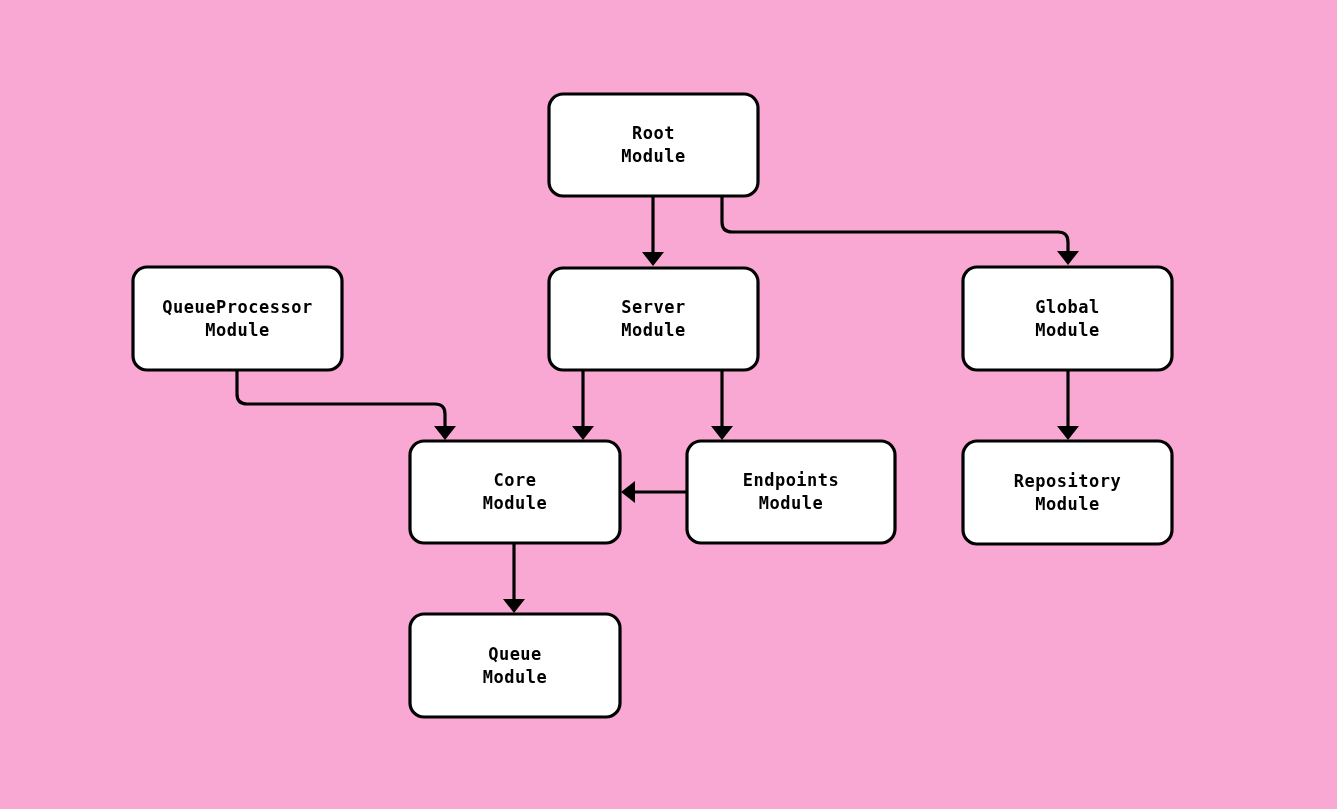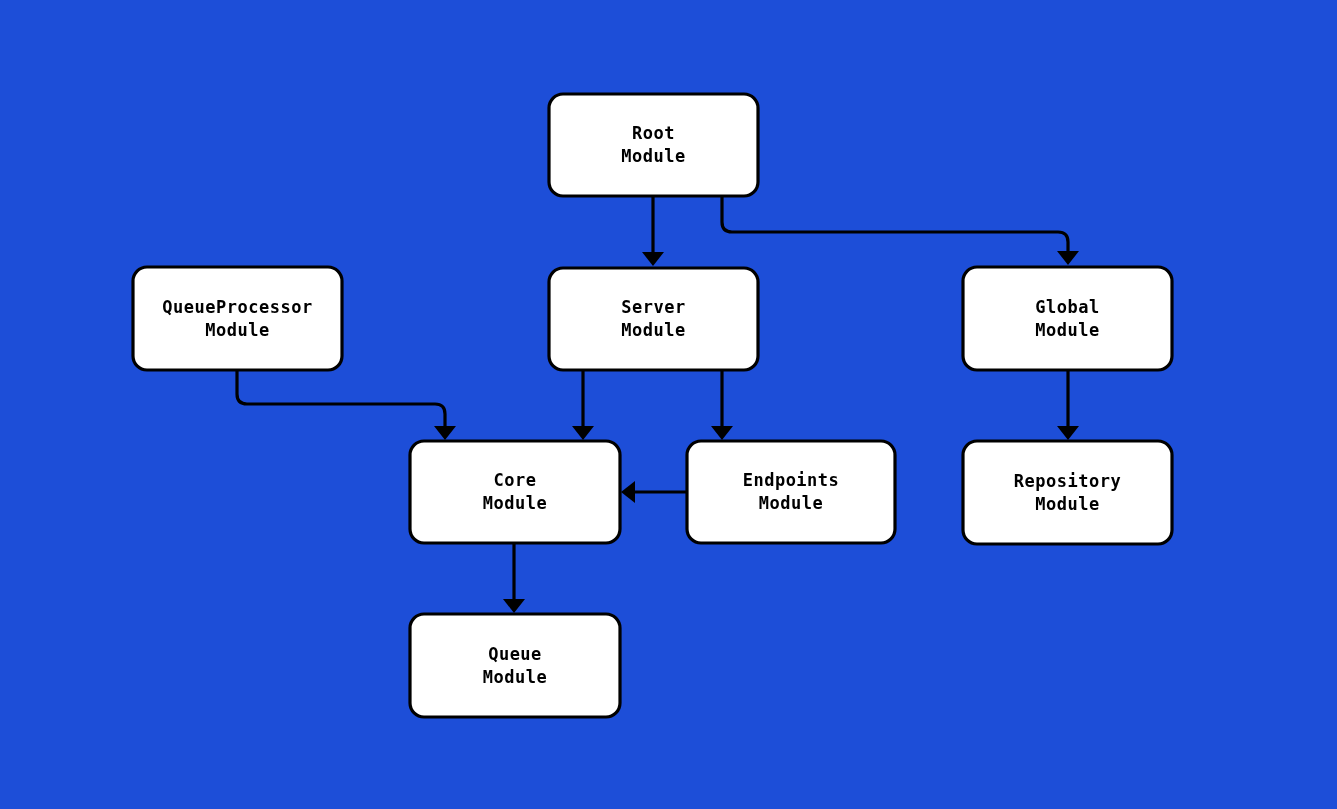--- a/index.html
+++ b/index.html
@@ -11,21 +11,21 @@
   body {
     width: 1337px;
     height: 809px;
     font-family: "DejaVu Sans Mono", "Liberation Mono", monospace;
     overflow: hidden;
   }
   #diagram-root {
     position: relative;
     width: 1337px;
     height: 809px;
-    background: #1d4ed8;
+    background: #f9a8d4;
   }
   svg#diagram-svg {
     display: block;
     width: 1337px;
     height: 809px;
   }
   .node-box {
     fill: #ffffff;
     stroke: #000000;
     stroke-width: 3.2;

